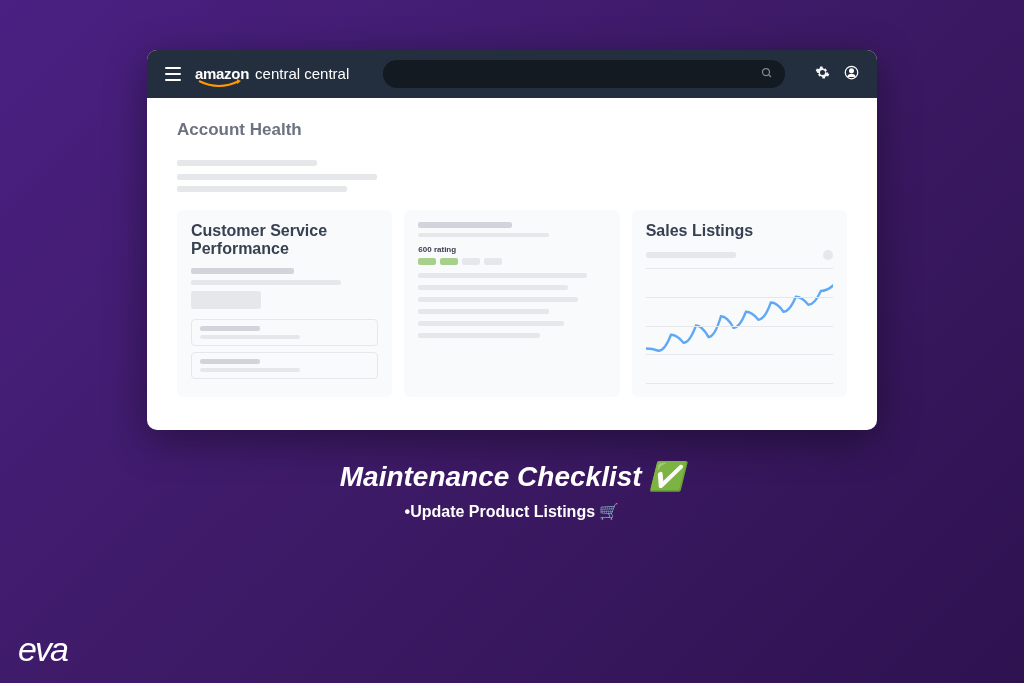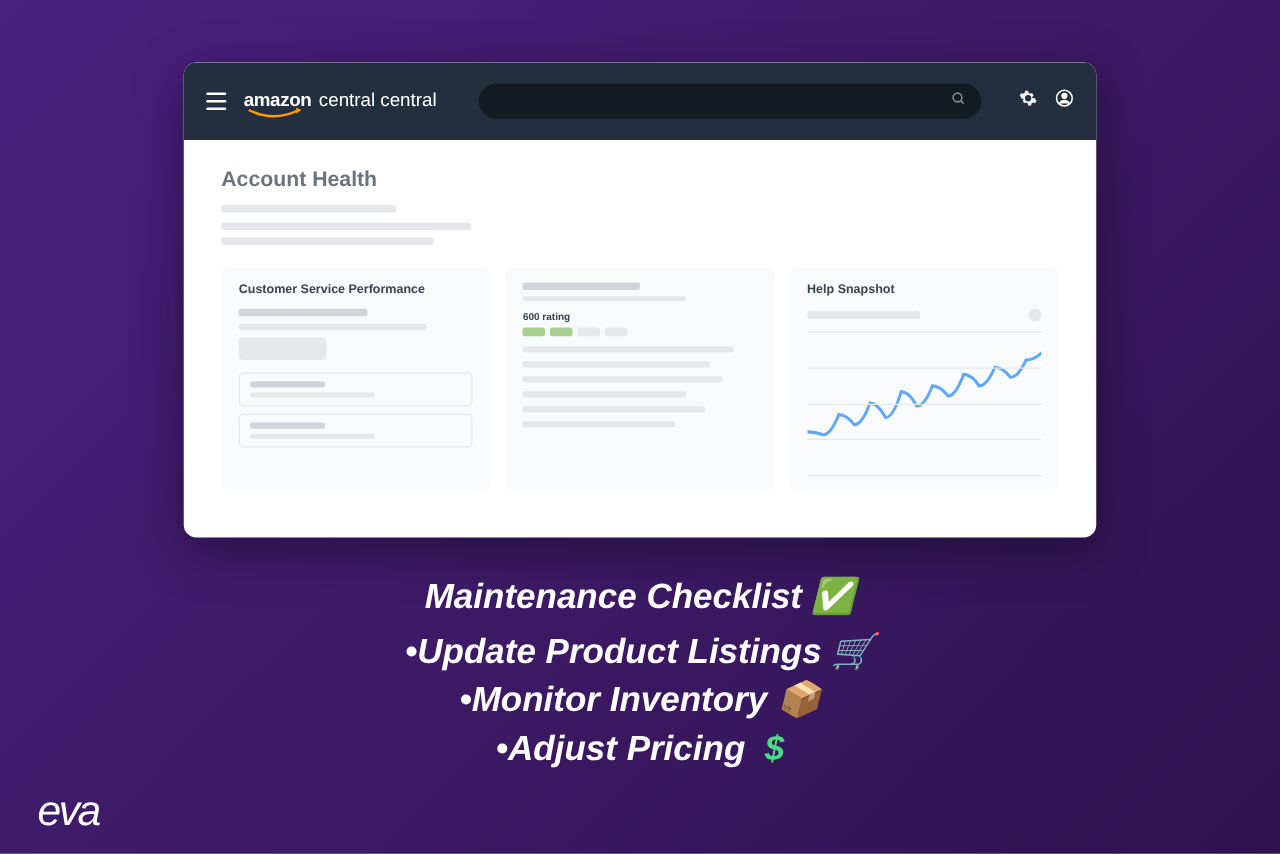--- a/index.html
+++ b/index.html
@@ -17,21 +17,21 @@
     left: 147px;
     width: 730px;
     height: 380px;
     background: #fff;
     border-radius: 10px;
     box-shadow: 0 10px 40px rgba(0,0,0,0.4);
     overflow: hidden;
   }
   .top-bar {
     background: #232f3e;
-    height: 62px;
+    height: 48px;
     display: flex;
     align-items: center;
     padding: 0 18px;
     gap: 14px;
     justify-content: space-between;
   }
   .hamburger {
     display: flex;
     flex-direction: column;
     gap: 4px;
@@ -99,21 +99,21 @@
     margin-left: 16px;
     color: #fff;
   }
   .content {
     padding: 22px 30px 16px 30px;
   }
   .page-title {
     color: #6b7280;
     font-size: 17px;
     font-weight: 700;
-    margin-bottom: 10px;
+    margin-bottom: 20px;
   }
   .top-section {
     display: flex;
     gap: 30px;
     align-items: flex-start;
     margin-bottom: 18px;
   }
   .title-skeletons {
     flex: 1;
   }
@@ -171,21 +171,21 @@
     padding: 12px 14px;
     flex: 1;
   }
   .metric-head {
     display: flex;
     align-items: center;
     gap: 8px;
     margin-bottom: 10px;
   }
   .metric-title {
-    font-size: 10px;
+    font-size: 16px;
     font-weight: 700;
     color: #374151;
   }
   .badge {
     background: #d4edda;
     color: #4a6b3e;
     font-size: 8px;
     font-weight: 600;
     padding: 3px 10px;
     border-radius: 10px;
@@ -235,30 +235,29 @@
     text-align: center;
     color: #fff;
   }
   .checklist-title {
     font-size: 28px;
     font-weight: 800;
     font-style: italic;
     margin-bottom: 8px;
   }
   .checklist-item {
-    font-size: 28px;
-    font-weight: 700;
-    font-style: italic;
+    font-size: 16px;
+    font-weight: 700;
     line-height: 1.4;
   }
   .checklist-item .dollar { color: #4ade80; }
   .eva-logo {
     position: absolute;
     bottom: 14px;
-    left: 30px;
+    left: 18px;
     font-family: cursive, sans-serif;
     color: #fff;
     font-size: 34px;
     font-weight: 400;
     font-style: italic;
     letter-spacing: -2px;
   }
 </style>
 </head>
 <body>
@@ -350,21 +349,21 @@
           <div class="sk-row" style="width:80%"></div>
           <div class="sk-row" style="width:85%"></div>
           <div class="sk-row" style="width:70%"></div>
           <div class="sk-row" style="width:78%"></div>
           <div class="sk-row" style="width:65%"></div>
         </div>
       </div>
 
       <div class="metric-card">
         <div class="metric-head">
-          <span class="metric-title">Help Snapshot</span>
+          <span class="metric-title">Sales Listings</span>
         </div>
         <div class="chart-header">
           <div class="bar"></div>
           <div class="dot"></div>
         </div>
         <div class="chart-area">
           <div class="grid-line" style="top:0"></div>
           <div class="grid-line" style="top:25%"></div>
           <div class="grid-line" style="top:50%"></div>
           <div class="grid-line" style="top:75%"></div>
@@ -378,21 +377,15 @@
   </div>
 </div>
 
 <div class="checklist">
   <div class="checklist-title">
     <span>Maintenance Checklist</span> <span>✅</span>
   </div>
   <div class="checklist-item">
     •<span>Update Product Listings</span> <span>🛒</span>
   </div>
-  <div class="checklist-item">
-    •<span>Monitor Inventory</span> <span>📦</span>
-  </div>
-  <div class="checklist-item">
-    •<span>Adjust Pricing</span>&nbsp; <span class="dollar">$</span>
-  </div>
 </div>
 
 <div class="eva-logo">eva</div>
 
 </body></html>

